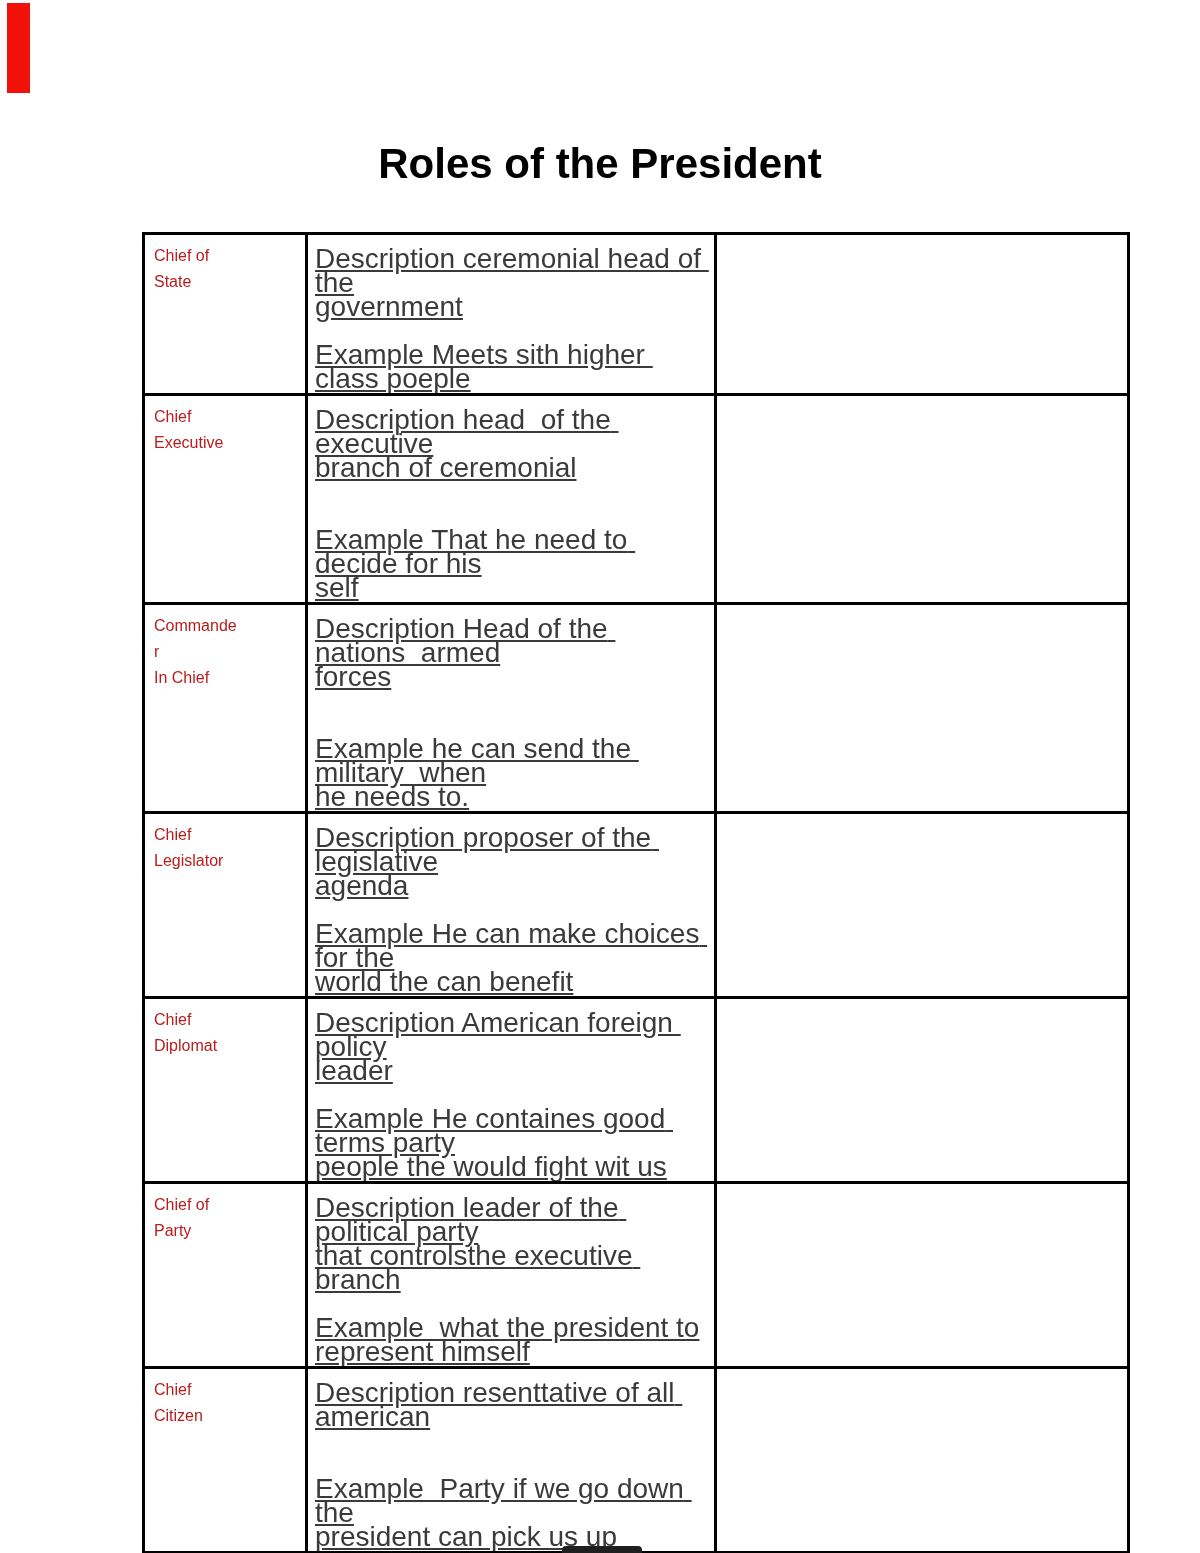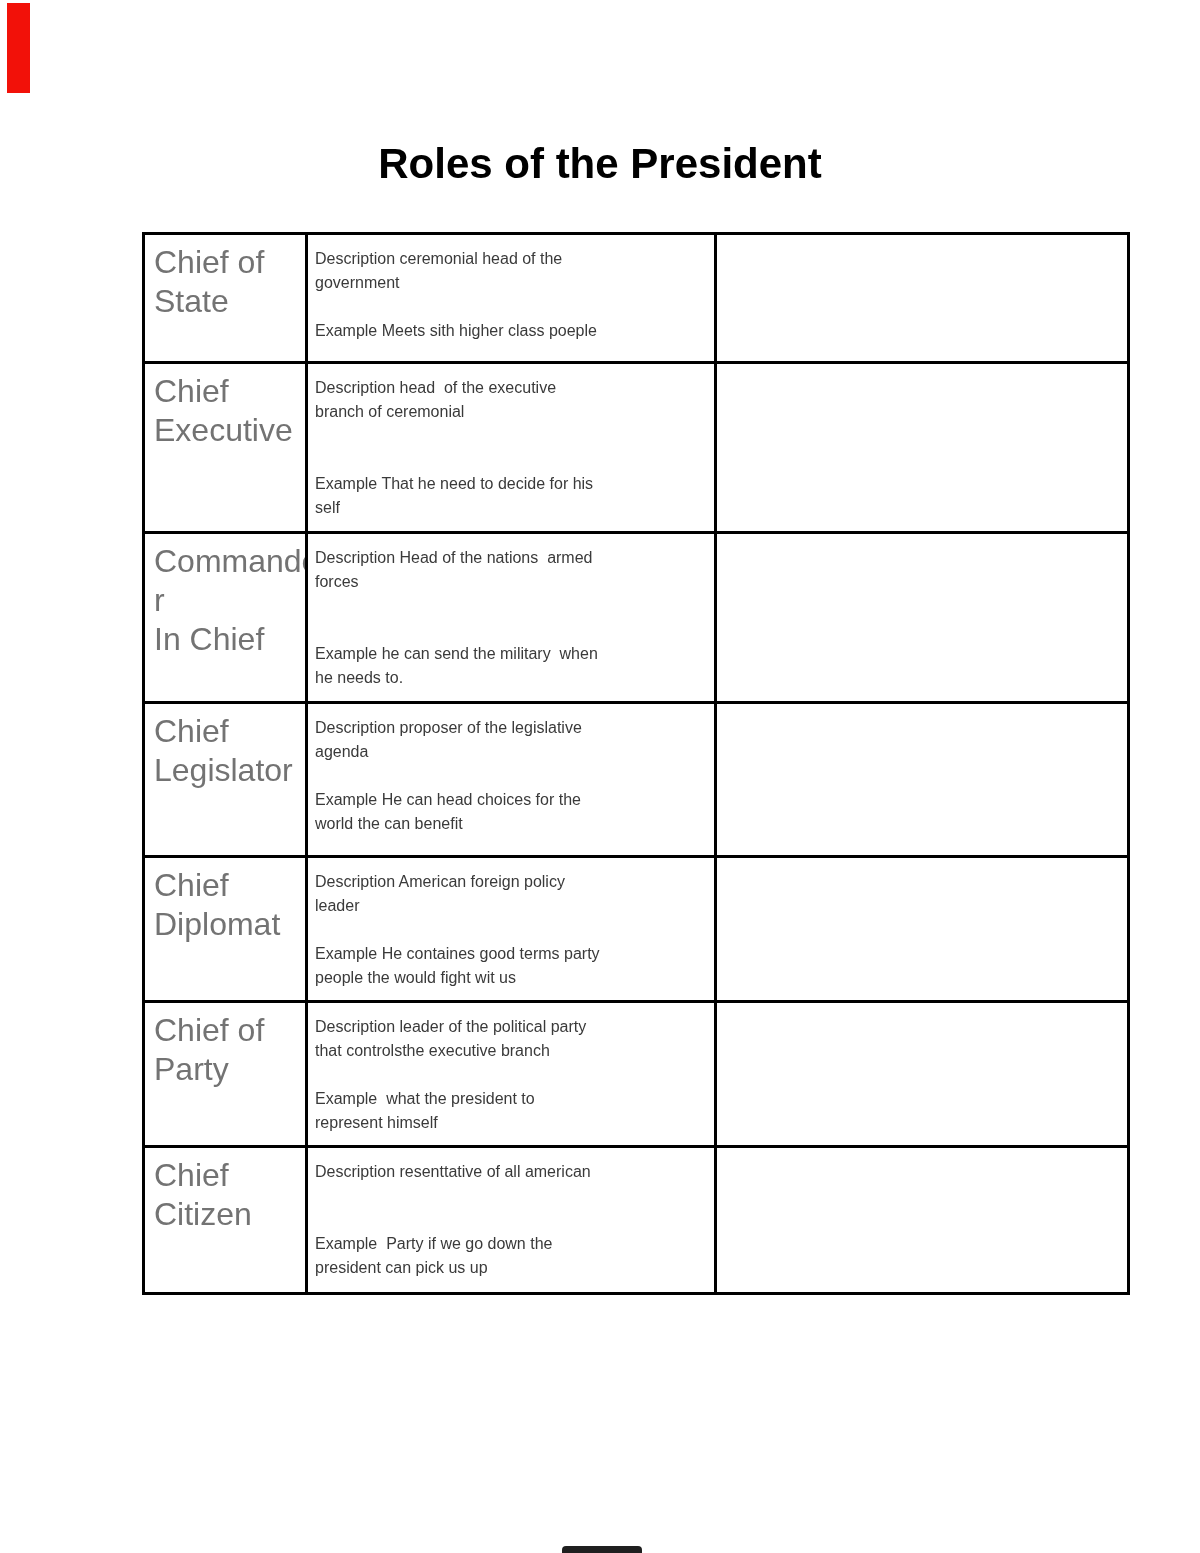--- a/index.html
+++ b/index.html
@@ -42,32 +42,33 @@
     width: 985px;
     border-collapse: collapse;
     table-layout: fixed;
   }
   table.roles-table td {
     border: 3px solid #000000;
     vertical-align: top;
     overflow: hidden;
   }
   td.role-cell {
-    font-size: 32px;
-    line-height: 39px;
-    color: #737373;
+    font-size: 16px;
+    line-height: 26px;
+    color: #b91c1c;
     padding: 8px 2px 2px 9px;
     white-space: pre-wrap;
   }
   td.content-cell {
-    font-size: 16px;
+    font-size: 28px;
     line-height: 24px;
     color: #3a3a3a;
     padding: 12px 10px 2px 7px;
     white-space: pre-wrap;
+    text-decoration: underline;
   }
   td.notes-cell {
     background: #ffffff;
   }
   tr.row-1 { height: 129px; }
   tr.row-2 { height: 170px; }
   tr.row-3 { height: 170px; }
   tr.row-4 { height: 154px; }
   tr.row-5 { height: 145px; }
   tr.row-6 { height: 145px; }
@@ -127,21 +128,21 @@
 Example he can send the military  when
 he needs to.</td>
       <td class="notes-cell"></td>
     </tr>
     <tr class="row-4">
       <td class="role-cell">Chief
 Legislator</td>
       <td class="content-cell">Description proposer of the legislative
 agenda
 
-Example He can head choices for the
+Example He can make choices for the
 world the can benefit</td>
       <td class="notes-cell"></td>
     </tr>
     <tr class="row-5">
       <td class="role-cell">Chief
 Diplomat</td>
       <td class="content-cell">Description American foreign policy
 leader
 
 Example He containes good terms party

